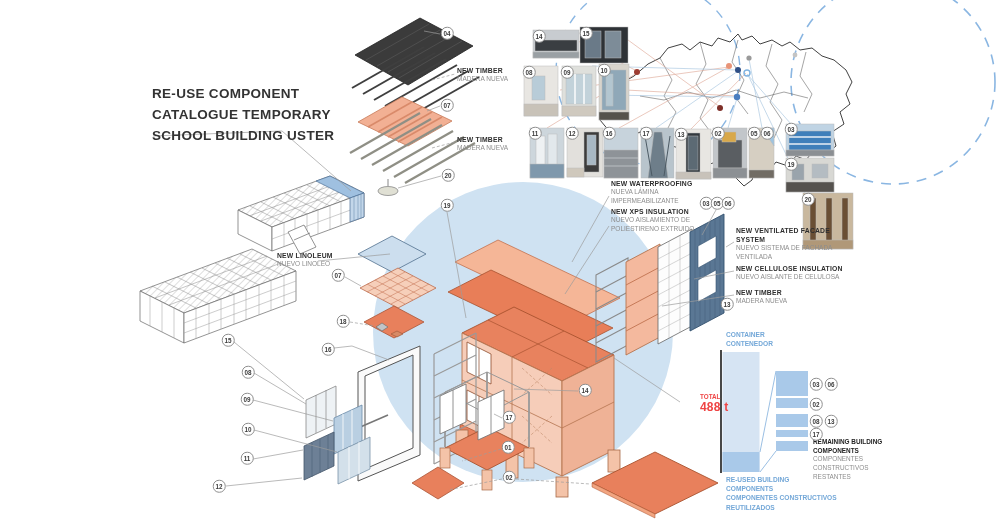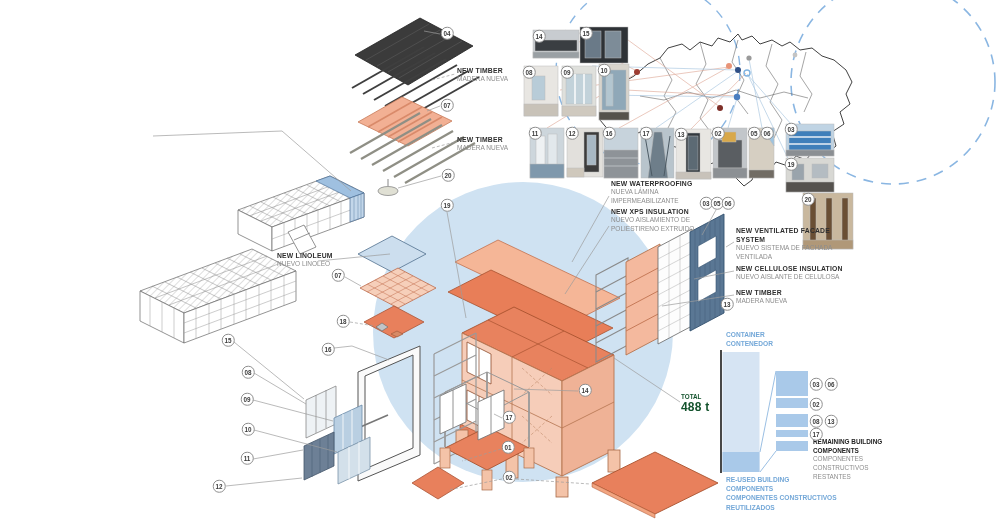--- a/index.html
+++ b/index.html
@@ -8,21 +8,21 @@
   #stage svg{position:absolute;left:0;top:0;}
   .title{position:absolute;left:152px;top:84px;font-size:13.5px;font-weight:800;color:#333;
          line-height:1.55;letter-spacing:.3px;white-space:nowrap;}
   .lab{position:absolute;font-size:6.5px;line-height:1.35;color:#8d8d8d;white-space:nowrap;}
   .lab b{display:block;color:#2e2e2e;font-weight:700;font-size:6.8px;letter-spacing:.2px;}
   .lab span{display:block;}
   .blab{position:absolute;font-size:6.6px;line-height:1.4;font-weight:700;color:#74a8d8;white-space:nowrap;}
   .bdg{position:absolute;width:12.5px;height:12.5px;border:1px solid #8f8f8f;border-radius:50%;
        background:#fff;color:#3a3a3a;font-size:6.3px;font-weight:700;box-sizing:border-box;
        display:flex;align-items:center;justify-content:center;transform:translate(-50%,-50%);}
-  .total{position:absolute;left:681px;top:393px;color:#14532d;}
+  .total{position:absolute;left:700px;top:393px;color:#ef4444;}
   .total .t1{font-size:6.3px;font-weight:700;}
   .total .t2{font-size:12px;font-weight:800;letter-spacing:.2px;}
   .rem{position:absolute;left:813px;top:438px;font-size:6.4px;line-height:1.35;color:#8d8d8d;white-space:nowrap;}
   .rem b{display:block;color:#222;font-weight:700;}
   .rem span{display:block;}
 </style>
 </head>
 <body>
 
 <div id="stage">
@@ -473,20 +473,25 @@
     <g fill="#a9c9e9">
       <rect x="776" y="371" width="32" height="25"></rect>
       <rect x="776" y="398" width="32" height="10"></rect>
       <rect x="776" y="414" width="32" height="13"></rect>
       <rect x="776" y="430" width="32" height="7"></rect>
       <rect x="776" y="441" width="32" height="10"></rect>
     </g>
   </g>
 </svg>
 
+<div class="title">
+  <div>RE-USE COMPONENT</div>
+  <div>CATALOGUE TEMPORARY</div>
+  <div>SCHOOL BUILDING USTER</div>
+</div>
 
 <div class="lab" style="left:457px;top:66px">
   <b>NEW TIMBER</b>
       <span>MADERA NUEVA</span>
 </div>
 <div class="lab" style="left:457px;top:135px">
   <b>NEW TIMBER</b>
       <span>MADERA NUEVA</span>
 </div>
 <div class="lab" style="left:277px;top:251px">

